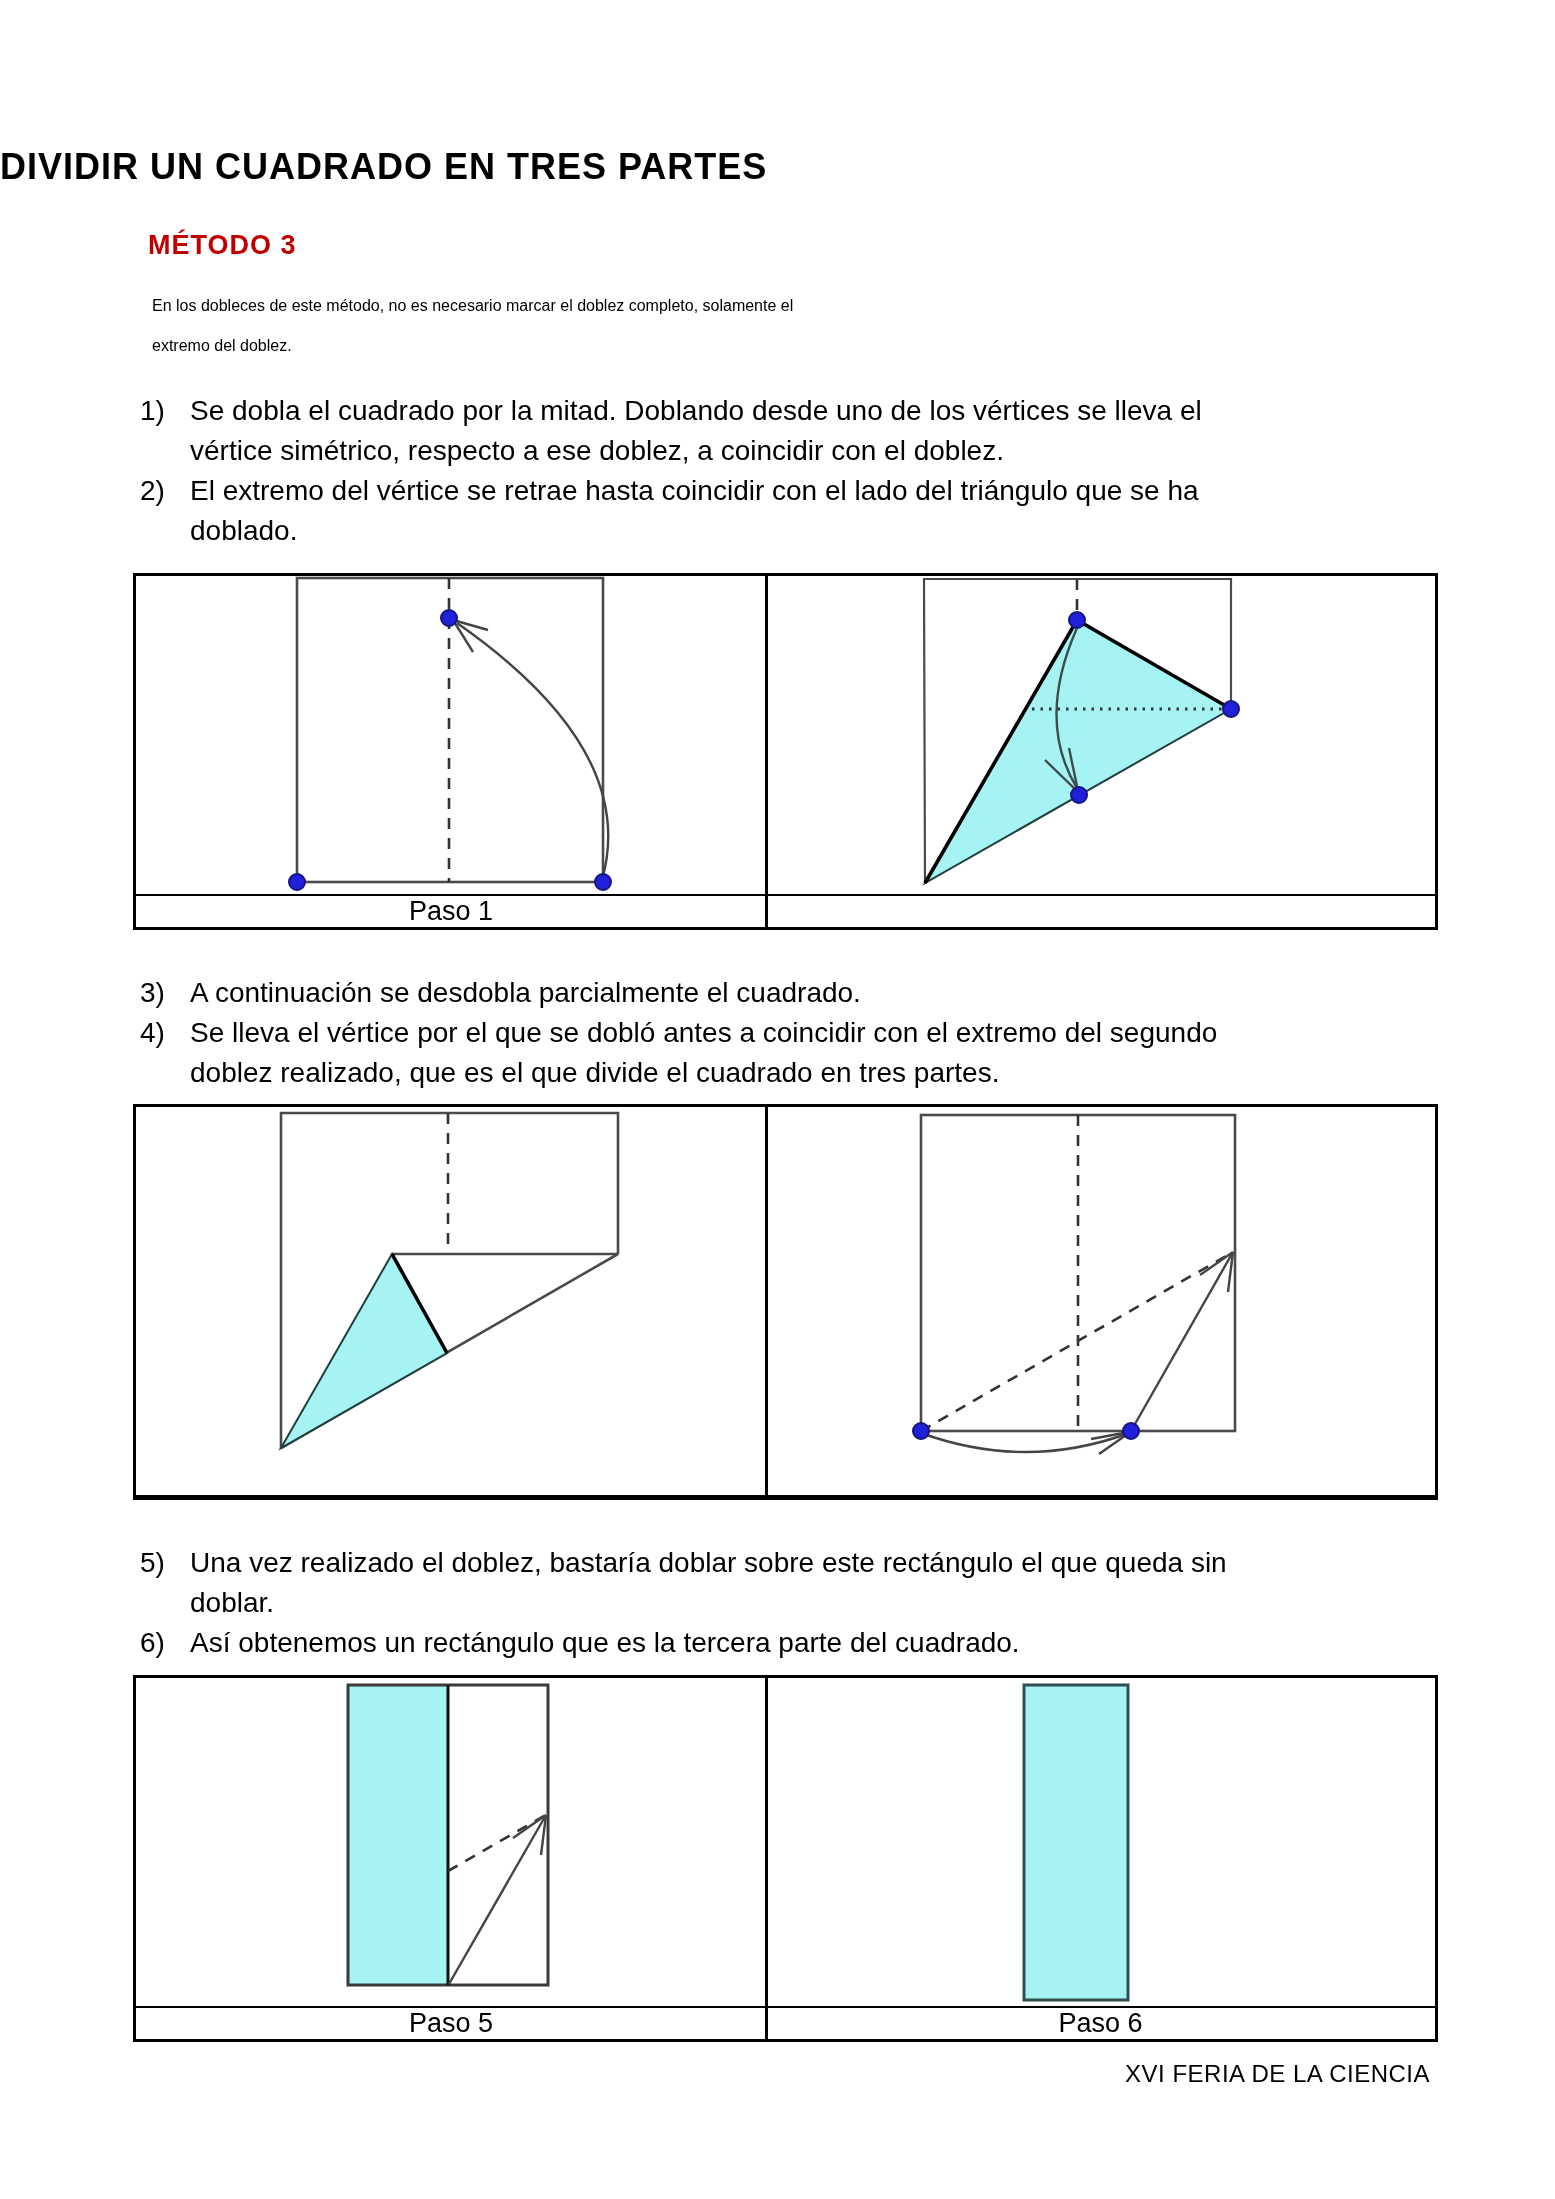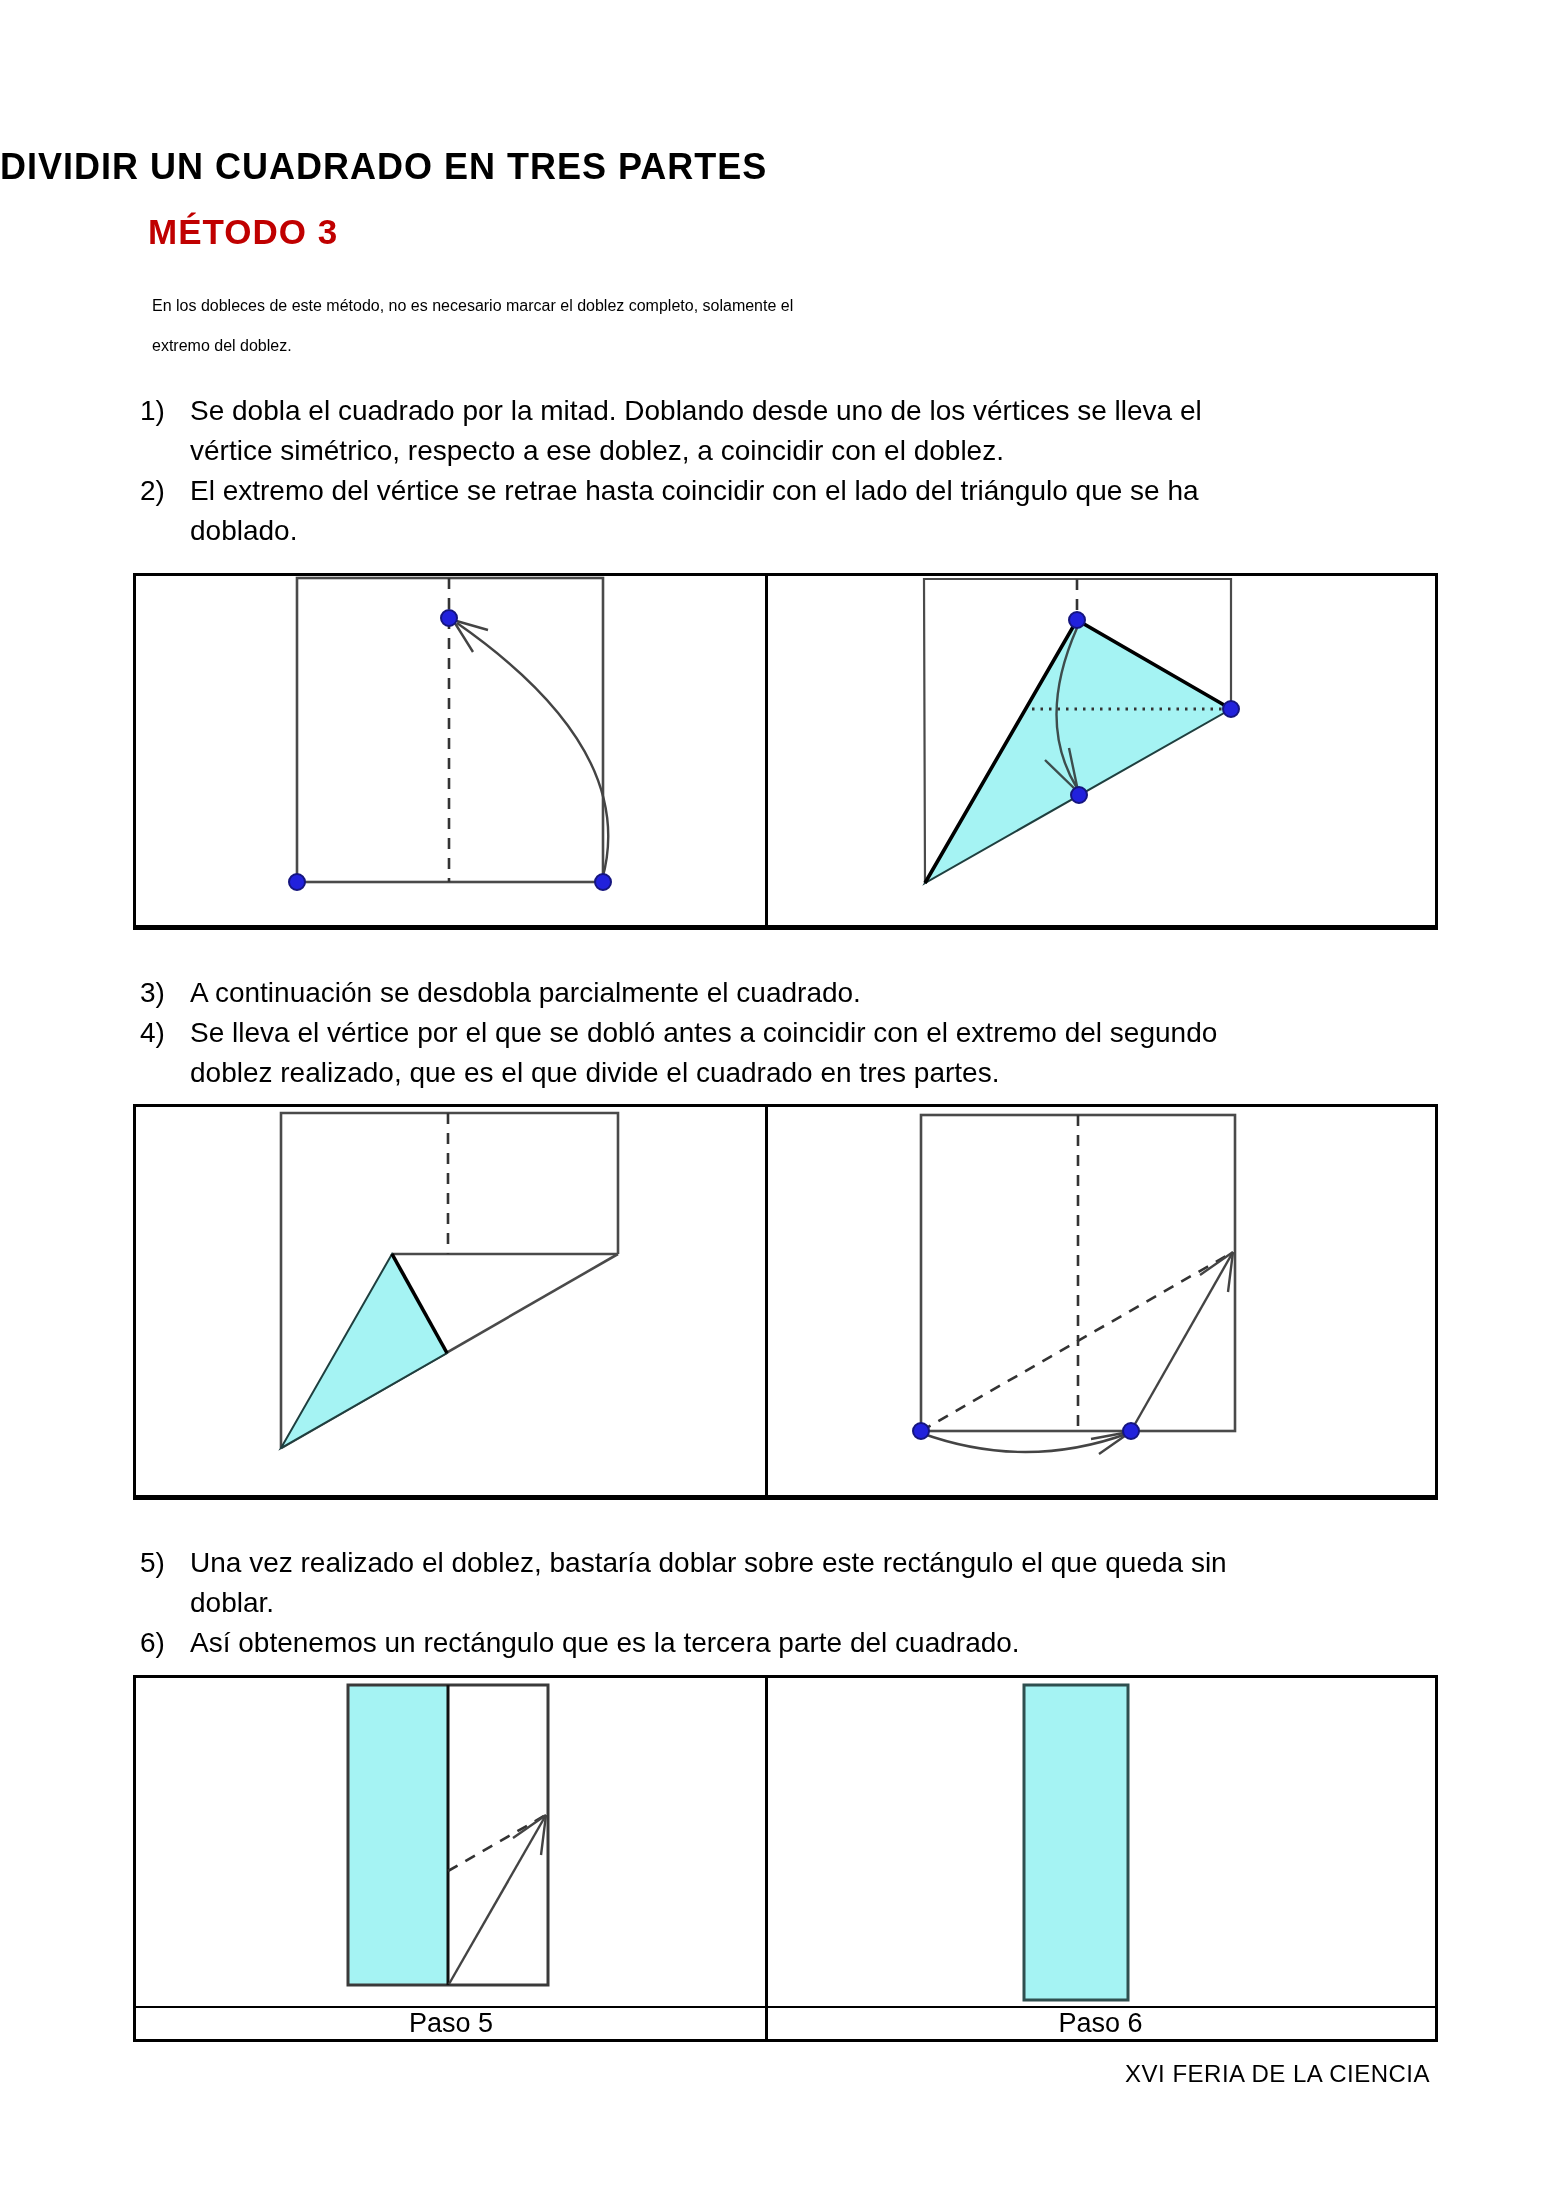--- a/index.html
+++ b/index.html
@@ -6,21 +6,21 @@
   body{
     width:1555px;height:2199px;position:relative;background:#ffffff;
     font-family:"Liberation Sans", sans-serif;color:#000;
   }
   .abs{position:absolute;}
   .page-title{
     left:0;right:0;top:146px;text-align:left;
     font-size:36px;font-weight:bold;letter-spacing:1px;
   }
   .method-heading{
-    left:148px;top:212px;font-size:35px;font-weight:bold;
+    left:148px;top:230px;font-size:27px;font-weight:bold;
     color:var(--accent_red,#C00000);letter-spacing:1px;
   }
   .intro{
     left:152px;top:286px;width:1290px;font-size:16px;line-height:40px;
     white-space:pre-line;
   }
   .step{position:absolute;left:140px;width:1300px;display:flex;font-size:28px;line-height:40px;}
   .step-num{flex:0 0 50px;}
   .step-body{white-space:pre-line;}
   .figure{
@@ -88,20 +88,21 @@
     <path class="thick" d="M1095,133 L941,44 L789,307"></path>
     <line class="dotline" x1="896" y1="133" x2="1088" y2="133"></line>
     <path class="arrow" d="M941,52 Q900,145 941,212"></path>
     <path class="arrow" d="M909,184 L941,215 M933,172 L942,215"></path>
     <circle class="dot" cx="941" cy="44" r="8"></circle>
     <circle class="dot" cx="1095" cy="133" r="8"></circle>
     <circle class="dot" cx="943" cy="219" r="8"></circle>
   </svg>
   <div class="vdivider"></div>
   <div class="caption-row">
+    <div class="caption-cell c-left">Paso 1</div>
   </div>
 </div>
 
 <div class="step" style="top:973px">
   <span class="step-num">3)</span>
   <div class="step-body">A continuación se desdobla parcialmente el cuadrado.</div>
 </div>
 <div class="step" style="top:1013px">
   <span class="step-num">4)</span>
   <div class="step-body">Se lleva el vértice por el que se dobló antes a coincidir con el extremo del segundo

